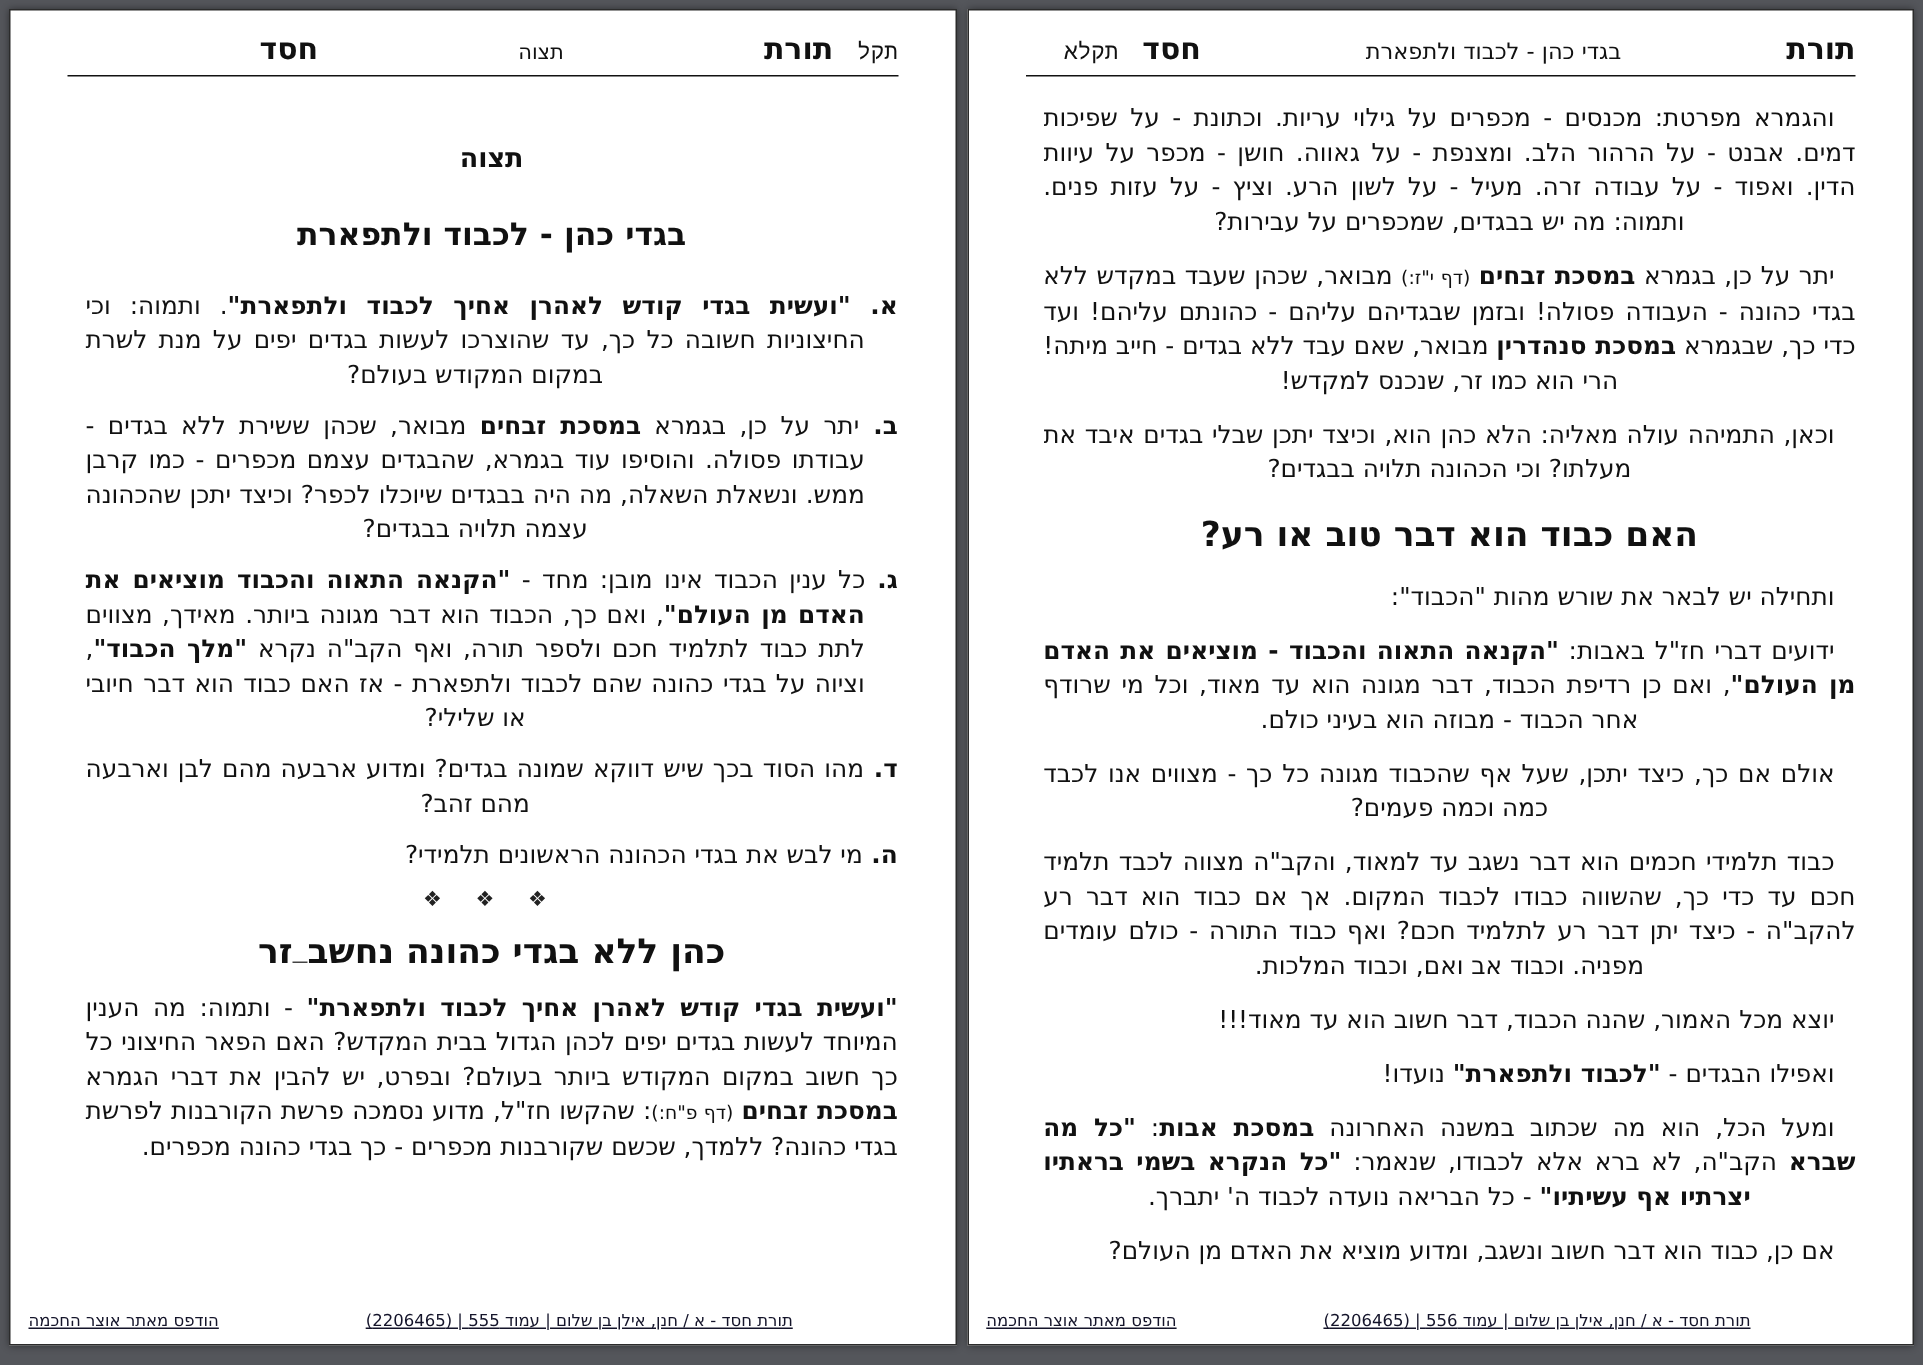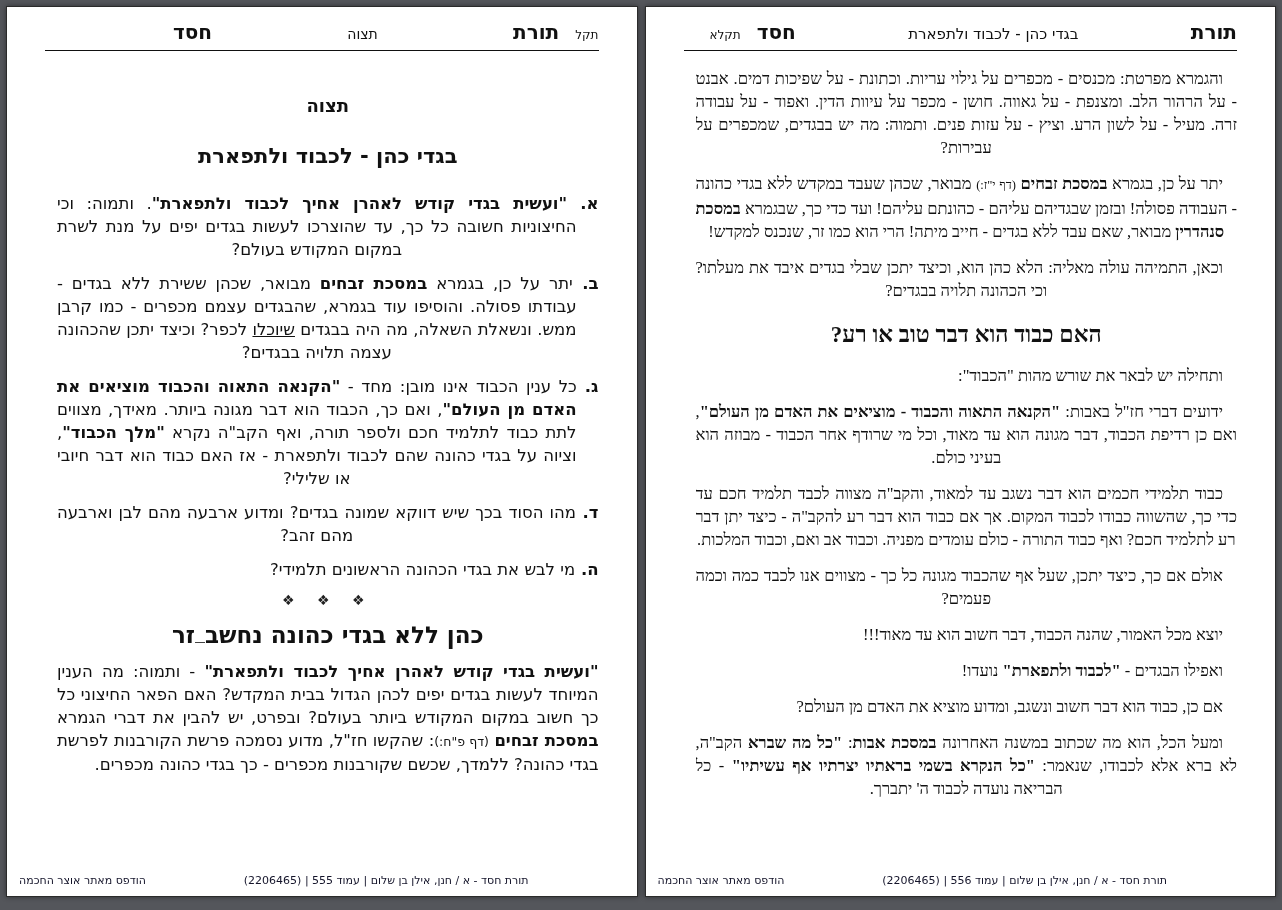--- a/index.html
+++ b/index.html
@@ -29,57 +29,58 @@
   .page-header{
     display:flex;justify-content:space-between;align-items:baseline;
     margin:13px 38px 0 38px;
     padding-bottom:6px;
     border-bottom:1.6px solid #111;
   }
   .page.left  .page-header{padding-left:128px;}
   .page.right .page-header{padding-left:26px;}
   .hgroup{display:flex;gap:16px;align-items:baseline;}
   .book-name{font-weight:bold;font-size:20px;}
-  .folio{font-size:12px;}
+  .folio{font-size:15px;font-family:Liberation Mono, monospace;}
   .running-chapter{font-size:14px;}
   .page.right .running-chapter{font-size:15px;}
   
   .page-body{
     flex:1 1 auto;overflow:hidden;
     margin:0 38px 0 50px;
   }
   .page.left  .page-body{padding-top:22px;}
-  .page.right .page-body{padding-top:16px;font-family:Liberation Serif, serif;}
+  .page.right .page-body{padding-top:16px;}
   .para{
     font-size:16.5px;line-height:23px;
     text-align:justify;
     margin:0 0 11px 0;
   }
   .page.right .para{margin-bottom:13px;}
   .para.hang{padding-right:22px;text-indent:-22px;}
   .para.indent{text-indent:14px;}
   .para.last-center{text-align-last:center;}
   .bold{font-weight:bold;}
   .small{font-size:12.5px;}
-  .uline{text-decoration:underline;margin-top:44px;}
+  .uline{margin-top:44px;}
   .editmark{display:inline-block;width:10px;border-bottom:1.5px solid #444;}
   .title{text-align:center;font-weight:bold;}
   .title.chapter-small{font-size:18px;margin:22px 0 28px;}
   .title.chapter-main{font-size:21px;margin:0 0 24px;}
   .page.left  .title.section{font-size:23px;margin:14px 0 12px;}
   .page.right .title.section{font-size:23px;margin:20px 0 16px;}
   .ornament{text-align:center;font-size:14px;letter-spacing:9px;margin:8px 0 10px;color:#222;}
   
   .page-footer{
     display:flex;justify-content:space-between;align-items:flex-end;
     margin:0 38px 9px 12px;
     font-size:11px;
     white-space:nowrap;
   }
   .footer-link{
+    text-decoration:underline;
     color:#14142a;
     cursor:pointer;
   }
   .citation{margin-right:70px;}
 </style>
 </head>
 <body>
 
 <div class="spread">
 
@@ -122,26 +123,26 @@
       </div>
     </div>
 
     <div class="page-body">
         <p class="para indent last-center"><span class="">והגמרא מפרטת: מכנסים - מכפרים על גילוי עריות. וכתונת - על שפיכות דמים. אבנט - על הרהור הלב. ומצנפת - על גאווה. חושן - מכפר על עיוות הדין. ואפוד - על עבודה זרה. מעיל - על לשון הרע. וציץ - על עזות פנים. ותמוה: מה יש בבגדים, שמכפרים על עבירות?</span></p>
         <p class="para indent last-center"><span class="">יתר על כן, בגמרא </span><span class="bold">במסכת זבחים</span><span class=""> </span><span class="small">(דף י"ז:)</span><span class=""> מבואר, שכהן שעבד במקדש ללא בגדי כהונה - העבודה פסולה! ובזמן שבגדיהם עליהם - כהונתם עליהם! ועד כדי כך, שבגמרא </span><span class="bold">במסכת סנהדרין</span><span class=""> מבואר, שאם עבד ללא בגדים - חייב מיתה! הרי הוא כמו זר, שנכנס למקדש!</span></p>
         <p class="para indent last-center"><span class="">וכאן, התמיהה עולה מאליה: הלא כהן הוא, וכיצד יתכן שבלי בגדים איבד את מעלתו? וכי הכהונה תלויה בבגדים?</span></p>
         <div class="title section"><span class="">האם כבוד הוא דבר טוב או רע?</span></div>
         <p class="para indent"><span class="">ותחילה יש לבאר את שורש מהות "הכבוד":</span></p>
         <p class="para indent last-center"><span class="">ידועים דברי חז"ל באבות: </span><span class="bold">"הקנאה התאוה והכבוד - מוציאים את האדם מן העולם"</span><span class="">, ואם כן רדיפת הכבוד, דבר מגונה הוא עד מאוד, וכל מי שרודף אחר הכבוד - מבוזה הוא בעיני כולם.</span></p>
+        <p class="para indent last-center"><span class="">אולם אם כך, כיצד יתכן, שעל אף שהכבוד מגונה כל כך - מצווים אנו לכבד כמה וכמה פעמים?</span></p>
         <p class="para indent last-center"><span class="">כבוד תלמידי חכמים הוא דבר נשגב עד למאוד, והקב"ה מצווה לכבד תלמיד חכם עד כדי כך, שהשווה כבודו לכבוד המקום. אך אם כבוד הוא דבר רע להקב"ה - כיצד יתן דבר רע לתלמיד חכם? ואף כבוד התורה - כולם עומדים מפניה. וכבוד אב ואם, וכבוד המלכות.</span></p>
-        <p class="para indent last-center"><span class="">אולם אם כך, כיצד יתכן, שעל אף שהכבוד מגונה כל כך - מצווים אנו לכבד כמה וכמה פעמים?</span></p>
         <p class="para indent"><span class="">יוצא מכל האמור, שהנה הכבוד, דבר חשוב הוא עד מאוד!!!</span></p>
         <p class="para indent"><span class="">ואפילו הבגדים - </span><span class="bold">"לכבוד ולתפארת"</span><span class=""> נועדו!</span></p>
+        <p class="para indent last-center"><span class="">ומעל הכל, הוא מה שכתוב במשנה האחרונה </span><span class="bold">במסכת אבות</span><span class="">: </span><span class="bold">"כל מה שברא</span><span class=""> הקב"ה, לא ברא אלא לכבודו, שנאמר: </span><span class="bold">"כל הנקרא בשמי בראתיו יצרתיו אף עשיתיו"</span><span class=""> - כל הבריאה נועדה לכבוד ה' יתברך.</span></p>
         <p class="para indent"><span class="">אם כן, כבוד הוא דבר חשוב ונשגב, ומדוע מוציא את האדם מן העולם?</span></p>
-        <p class="para indent last-center"><span class="">ומעל הכל, הוא מה שכתוב במשנה האחרונה </span><span class="bold">במסכת אבות</span><span class="">: </span><span class="bold">"כל מה שברא</span><span class=""> הקב"ה, לא ברא אלא לכבודו, שנאמר: </span><span class="bold">"כל הנקרא בשמי בראתיו יצרתיו אף עשיתיו"</span><span class=""> - כל הבריאה נועדה לכבוד ה' יתברך.</span></p>
       </div>
 
     <div class="page-footer">
       <span class="footer-link citation">תורת חסד - א / חנן, אילן בן שלום | עמוד 556 | (2206465)</span>
       <span class="footer-link">הודפס מאתר אוצר החכמה</span>
     </div>
   </div>
 
 </div>
 

